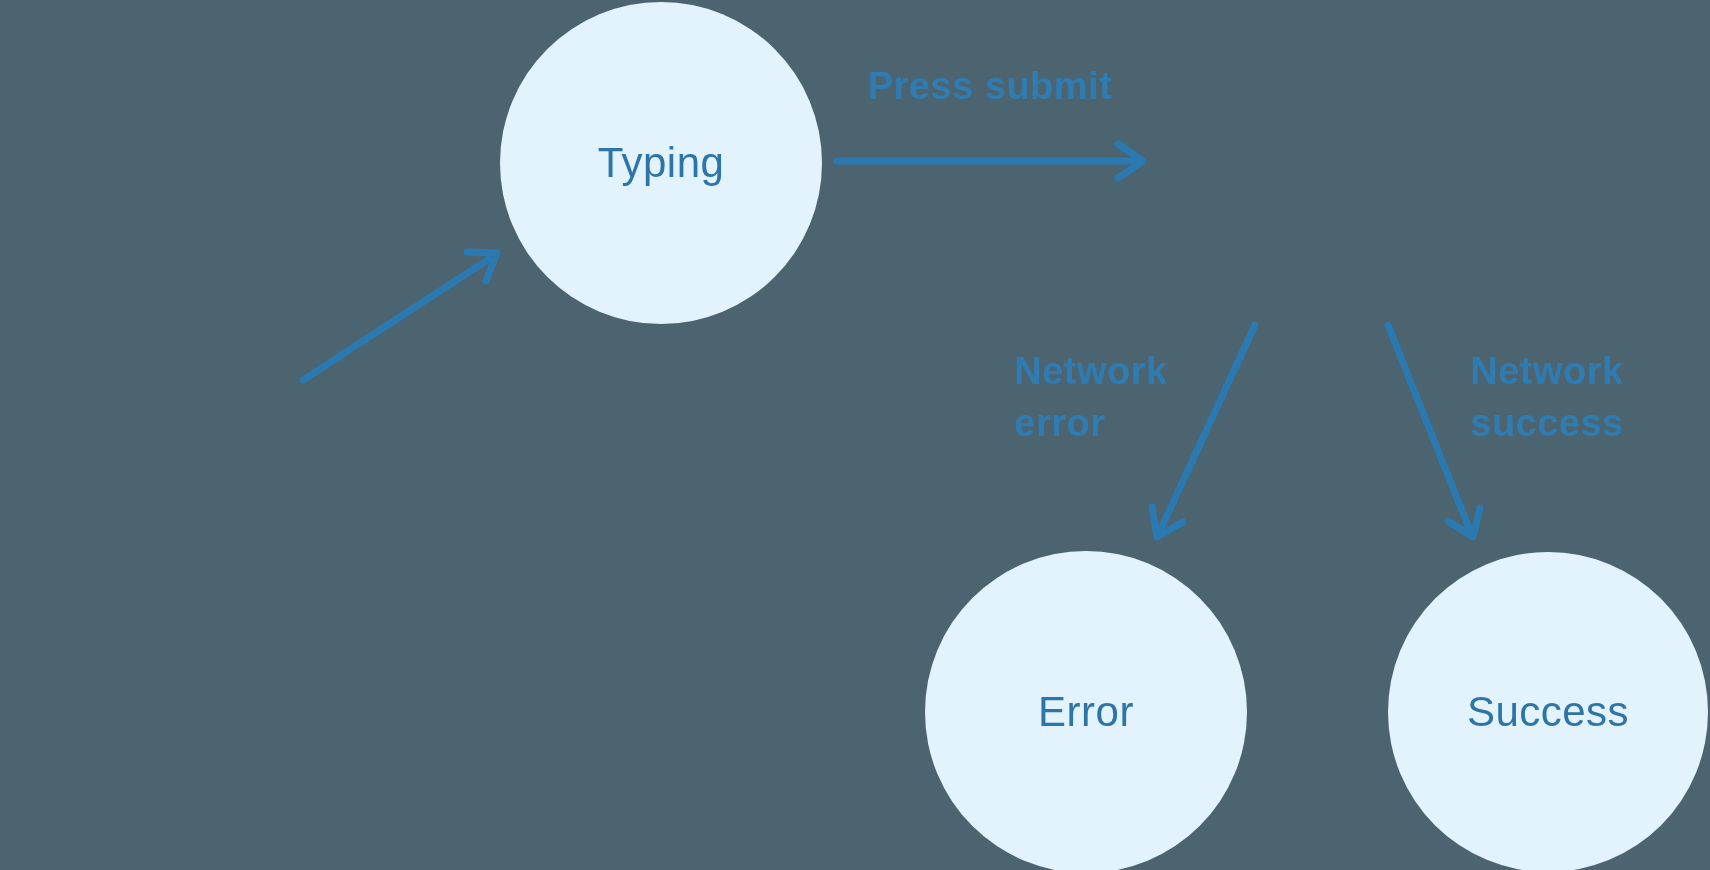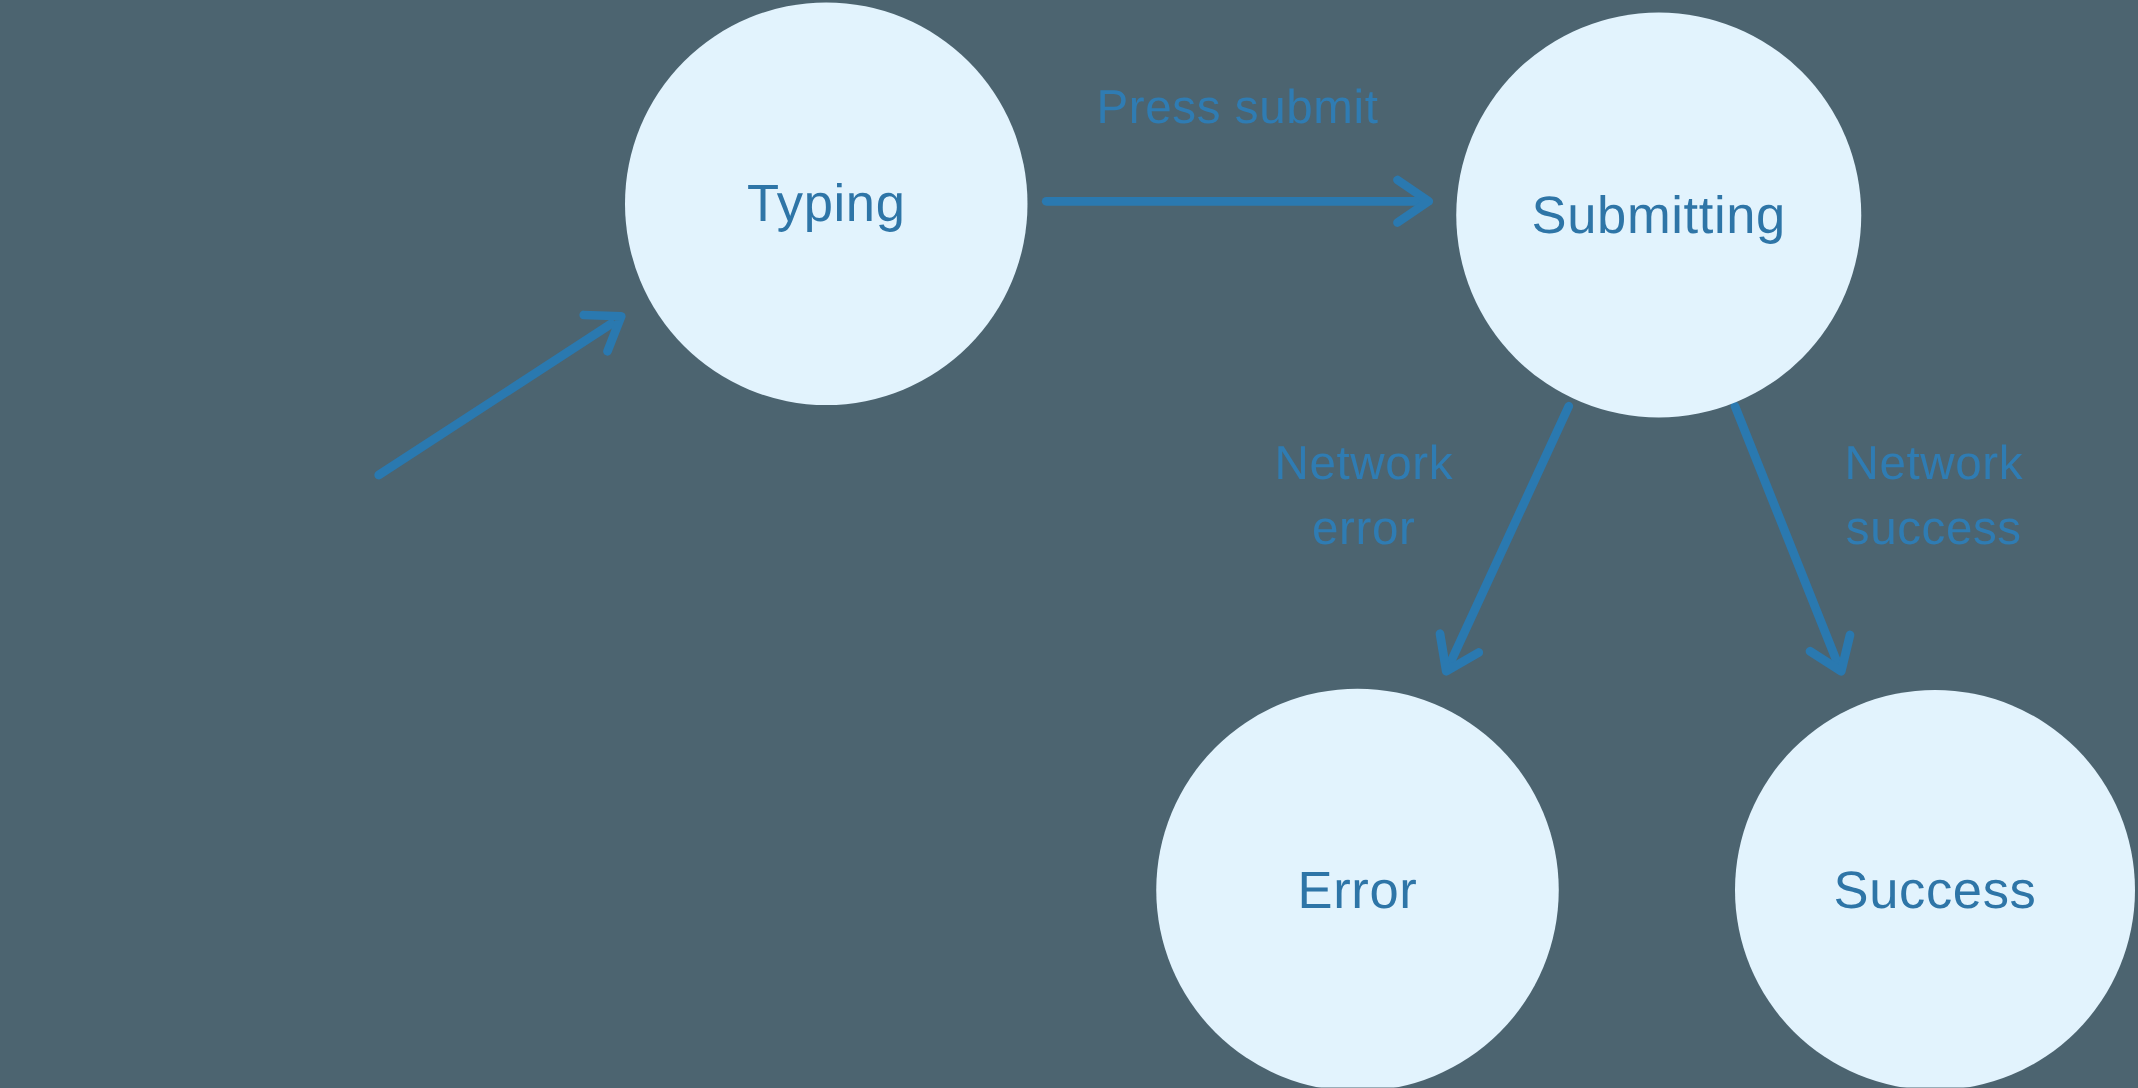--- a/index.html
+++ b/index.html
@@ -32,23 +32,22 @@
   }
   .node-label{
     font-size:42px;
     font-weight:500;
     letter-spacing:0.5px;
     color:var(--node-text);
   }
   .edge-label{
     position:absolute;
     transform:translateX(-50%);
-    text-align:center;
     font-size:38px;
-    font-weight:400;
+    font-weight:700;
     letter-spacing:0.5px;
     line-height:52px;
     color:var(--edge-label);
     white-space:pre-line;
   }
 </style>
 </head>
 <body>
 
 <div class="canvas">
@@ -74,23 +73,20 @@
       <path class="edge" d="M1388,325 L1471,533"></path>
       <path class="edge" d="M1480,508 L1473,537 L1448,521"></path>
     </g>
   </svg>
 
 
   <div class="node" style="left:500px;top:2px;width:322px;height:322px;">
     <span class="node-label">Typing</span>
   </div>
 
-  <div class="node" style="left:1165px;top:10px;width:324px;height:324px;">
-    <span class="node-label">Submitting</span>
-  </div>
 
   <div class="node" style="left:925px;top:551px;width:322px;height:322px;">
     <span class="node-label">Error</span>
   </div>
 
   <div class="node" style="left:1388px;top:552px;width:320px;height:320px;">
     <span class="node-label">Success</span>
   </div>
 
 

